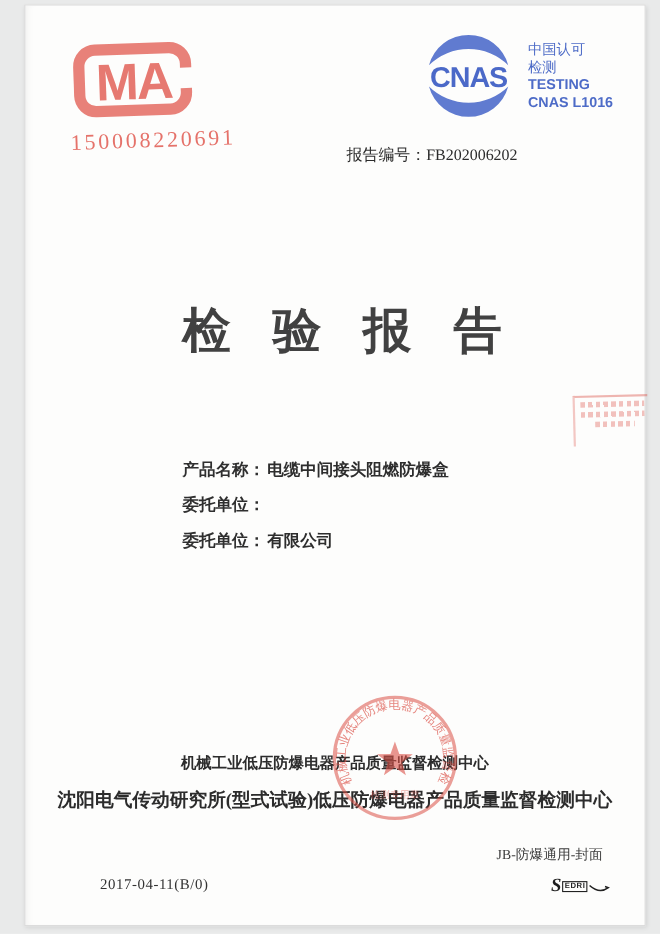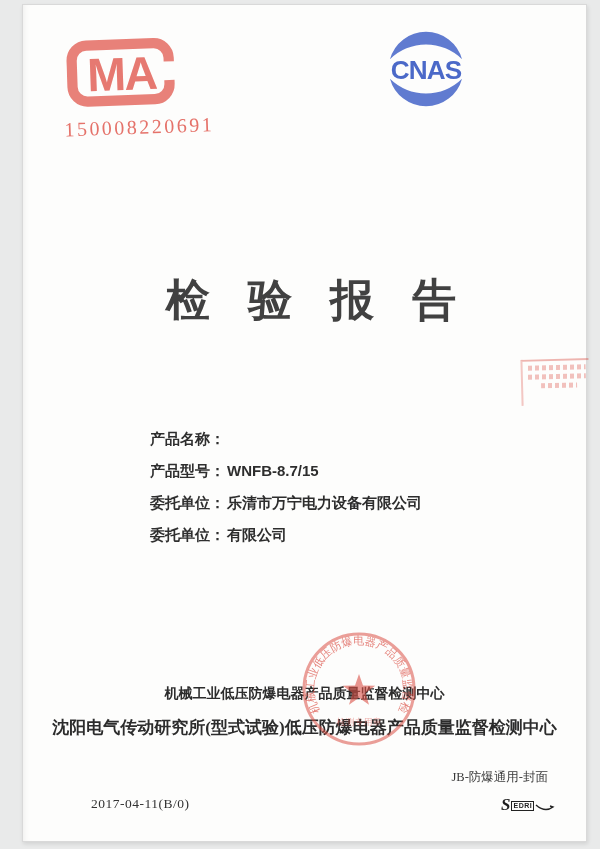--- a/index.html
+++ b/index.html
@@ -51,21 +51,21 @@
     border-left:2px solid rgba(218,75,65,.30);
     transform:rotate(-1.5deg);
   }
   .side-stamp .row{
     height:5px;margin:4px 3px 0 5px;
     background:repeating-linear-gradient(90deg,rgba(220,80,70,.35) 0 4px,rgba(220,80,70,0) 4px 7px);
   }
   .side-stamp .row.short{width:55%;margin-left:18px;}
 
   
-  .fields{left:127px;top:414px;margin-top:11px;}
+  .fields{left:143px;top:414px;}
   .field-row{display:flex;line-height:18px;margin-bottom:14px;white-space:nowrap;}
   .field-label{width:77px;font-size:15px;font-weight:700;color:#2f2f2f;}
   .field-value{font-size:15px;font-weight:700;color:#2d2d2d;}
 
   
   .round-stamp{left:276px;top:624px;width:120px;height:120px;z-index:3;}
 
   
   .org1{left:0;right:0;top:680px;text-align:center;font-size:14px;font-weight:700;color:#2c2c2c;
         font-family:"Liberation Serif","DejaVu Serif",serif;z-index:2;white-space:nowrap;}
@@ -96,42 +96,47 @@
     </svg>
     <div class="cma-number">150008220691</div>
   </div>
 
   <div class="abs cnas-wrap">
     <svg width="84" height="84" viewBox="0 0 90 90">
       <path d="M 6.4,34.6 A 40,40 0 0 1 83.6,34.6 A 55,55 0 0 0 6.4,34.6 Z" fill="rgba(68,100,200,.85)"></path>
       <path d="M 83.6,55.4 A 40,40 0 0 1 6.4,55.4 A 55,55 0 0 0 83.6,55.4 Z" fill="rgba(68,100,200,.85)"></path>
       <text x="45" y="56" text-anchor="middle" font-size="28" font-weight="bold" font-family="Liberation Sans, DejaVu Sans, sans-serif" letter-spacing="-1" fill="rgba(60,92,195,.92)">CNAS</text>
     </svg>
+    <div class="cnas-text">
+      <div>中国认可</div>
+      <div>检测</div>
+      <div class="bold">TESTING</div>
+      <div class="bold">CNAS L1016</div>
+    </div>
   </div>
 
+  <div class="abs report-line">
+    <span>报告编号：</span><span>FB202006202</span>
+  </div>
 
   <div class="abs title">检 验 报 告</div>
 
   <div class="abs side-stamp">
     <div class="row"></div>
     <div class="row"></div>
     <div class="row short"></div>
   </div>
 
   <div class="abs fields">
     <div class="field-row">
       <span class="field-label">产品名称：</span>
-    </div>
-    <div class="field-row">
-      <span class="field-label">产品型号：</span>
-      <span class="field-value">WNFB-8.7/15</span>
+      <span class="field-value">电缆中间接头阻燃防爆盒</span>
     </div>
     <div class="field-row">
       <span class="field-label">委托单位：</span>
-      <span class="field-value">乐清市万宁电力设备有限公司</span>
     </div>
     <div class="field-row">
       <span class="field-label">委托单位：</span>
       <span class="field-value">有限公司</span>
     </div>
   </div>
 
   <div class="abs round-stamp">
     <svg width="120" height="120" viewBox="0 0 120 120">
       <circle cx="60" cy="60" r="55" fill="none" stroke="rgba(219,80,70,.55)" stroke-width="3"></circle>

